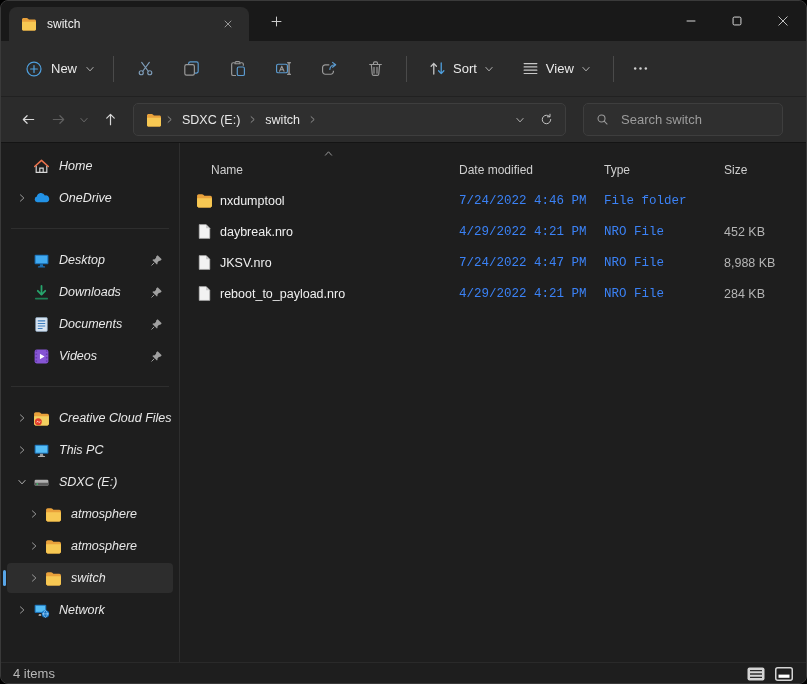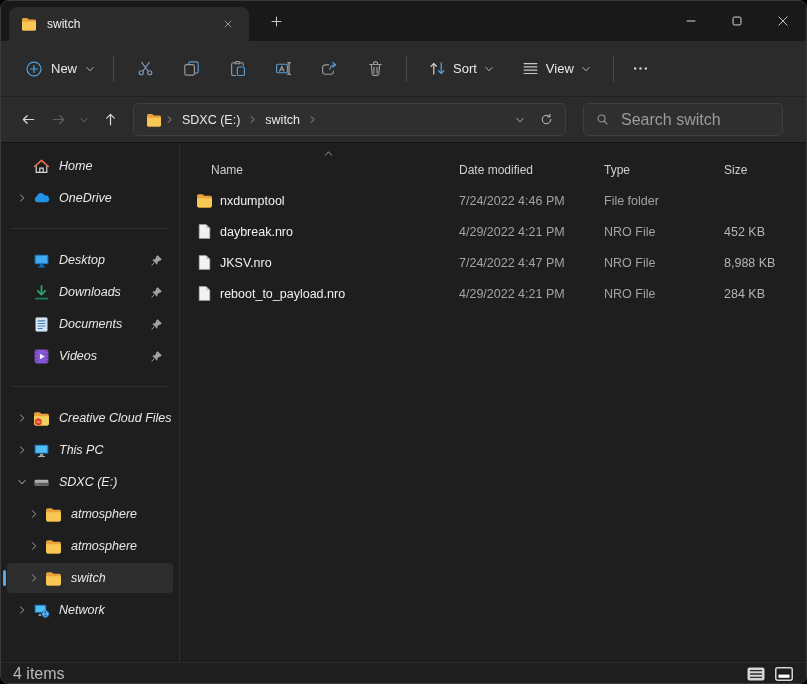--- a/index.html
+++ b/index.html
@@ -45,21 +45,21 @@
   .pill.address{width:433px;margin-left:8px;padding:0 6px 0 12px;font-size:12.5px;}
   .pill.search{width:200px;margin-left:17px;padding:0 8px 0 12px;}
   .crumb{padding:2px 5px;border-radius:3px;color:#e8e8e8;white-space:nowrap;}
   .crumb-sep{width:9px;height:9px;margin:0 3px;display:flex;}
   .ic16{width:16px;height:16px;flex:none;}
   .spacer{flex:1;}
   .addr-btn{width:26px;height:26px;border-radius:4px;display:flex;align-items:center;justify-content:center;}
   .addr-btn .ic{width:13px;height:13px;}
   .addr-btn.small .ic{width:10px;height:10px;}
   .search-input{flex:1;background:transparent;border:none;outline:none;color:#e6e6e6;
-                font-size:16px;font-family:"Liberation Sans",sans-serif;margin-left:10px;min-width:0;}
+                font-size:13px;font-family:"Liberation Sans",sans-serif;margin-left:10px;min-width:0;}
   .search-input::placeholder{color:#9c9c9c;}
   .mag{width:13px;height:13px;flex:none;}
   
   .bodyrow{display:flex;height:519px;background:#1e1e1e;}
   .sidebar{width:178px;padding-top:8px;overflow:hidden;flex:none;}
   .vline{width:1px;background:#2e2e2e;flex:none;}
   .filepane{flex:1;position:relative;overflow:hidden;}
   
   .sb-item{position:relative;height:30px;margin:0 6px 2px 6px;border-radius:4px;
            display:flex;align-items:center;padding-left:4px;font-size:12.5px;}
@@ -76,25 +76,25 @@
   
   .sort-caret{position:absolute;left:143px;top:5px;width:11px;height:11px;}
   .cols{display:grid;grid-template-columns:263px 145px 120px 65px;padding-left:16px;
         margin-top:16px;height:22px;align-items:center;font-size:12px;color:#cfcfcf;}
   .colh.name{padding-left:15px;}
   .frows{margin-top:4px;}
   .frow{display:grid;grid-template-columns:24px 239px 145px 120px 65px;padding-left:16px;
         height:31px;align-items:center;font-size:12.5px;border-radius:4px;margin:0 4px 0 0;}
   .fic{width:17px;height:17px;}
   .fname{color:#f0f0f0;white-space:nowrap;overflow:hidden;}
-  .fmeta{color:#a3a3a3;white-space:nowrap;}
+  .fmeta{color:#3b82f6;white-space:nowrap;font-family:Liberation Mono, monospace;}
   .fsize{color:#b5b5b5;text-align:left;white-space:nowrap;}
   
   .statusbar{height:22px;background:#1e1e1e;border-top:1px solid #2a2a2a;display:flex;
-             align-items:center;padding:0 10px 0 12px;font-size:16px;color:#b8b8b8;}
+             align-items:center;padding:0 10px 0 12px;font-size:13px;color:#b8b8b8;}
   .view-btn{width:24px;height:18px;display:flex;align-items:center;justify-content:center;margin-left:4px;border-radius:3px;}
   .view-btn svg{width:18px;height:14px;}
   .ic{display:block;}
   span[data-icon] svg{display:block;width:100%;height:100%;}
 </style>
 </head>
 <body>
 
 <div class="window">
 

